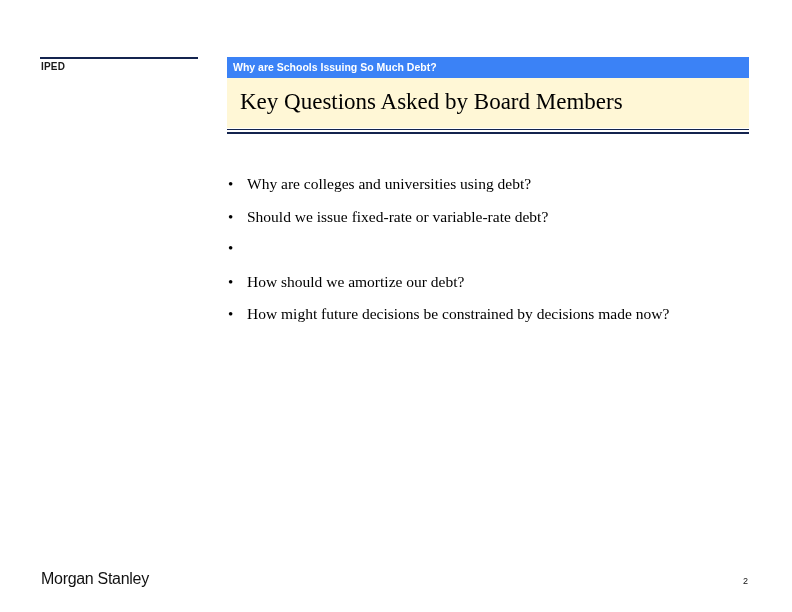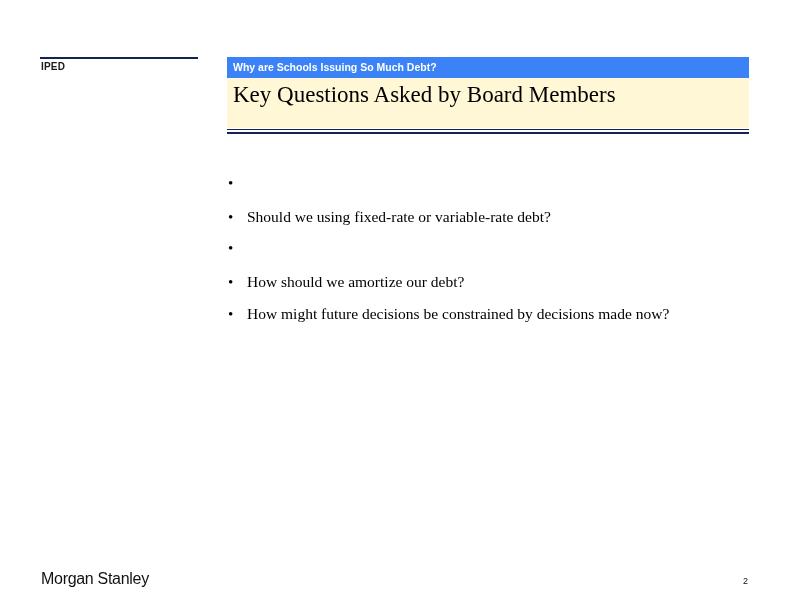--- a/index.html
+++ b/index.html
@@ -61,21 +61,21 @@
       background: #fff7d6;
     }
     .page-title {
       position: absolute;
       left: 6px;
       top: 4px;
       font-family: "Liberation Serif", serif;
       font-size: 23px;
       color: #000000;
       white-space: nowrap;
-      margin: 0;
+      margin: 7px;
       font-weight: normal;
     }
     .rule-thin {
       position: absolute;
       left: 227px;
       top: 129px;
       width: 522px;
       height: 1px;
       background: #14244f;
     }
@@ -139,24 +139,25 @@
 <div class="title-panel">
   <h1 class="page-title">Key Questions Asked by Board Members</h1>
 </div>
 
 <div class="rule-thin"></div>
 <div class="rule-thick"></div>
 
 <ul class="bullet-list">
   <li class="bullet-item">
     <span class="bullet-dot">•</span>
+    <span>Why are colleges and universities using debt?</span>
   </li>
   <li class="bullet-item">
     <span class="bullet-dot">•</span>
-    <span>Should we using fixed-rate or variable-rate debt?</span>
+    <span>Should we issue fixed-rate or variable-rate debt?</span>
   </li>
   <li class="bullet-item">
     <span class="bullet-dot">•</span>
   </li>
   <li class="bullet-item">
     <span class="bullet-dot">•</span>
     <span>How should we amortize our debt?</span>
   </li>
   <li class="bullet-item">
     <span class="bullet-dot">•</span>

